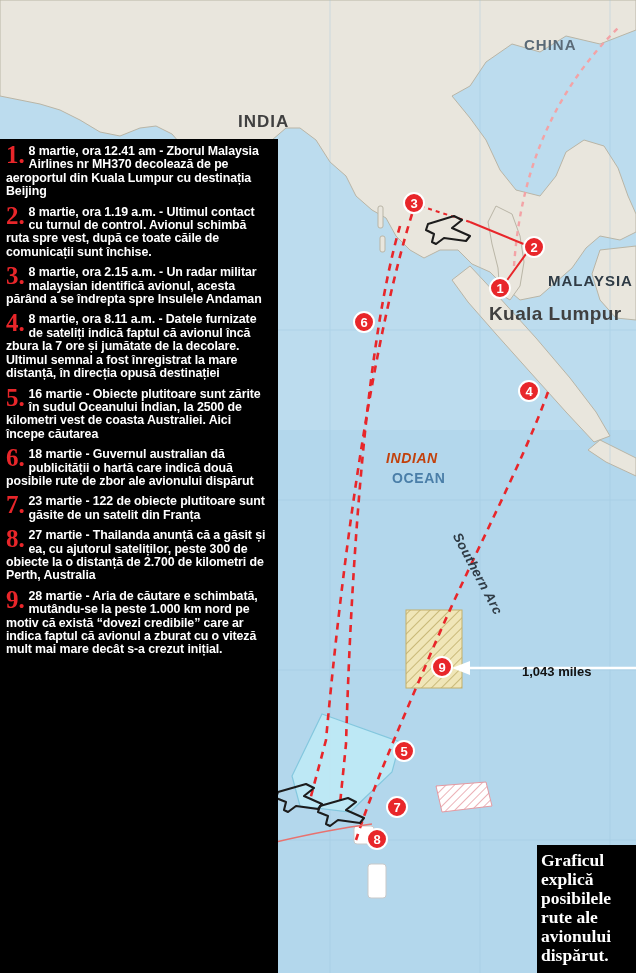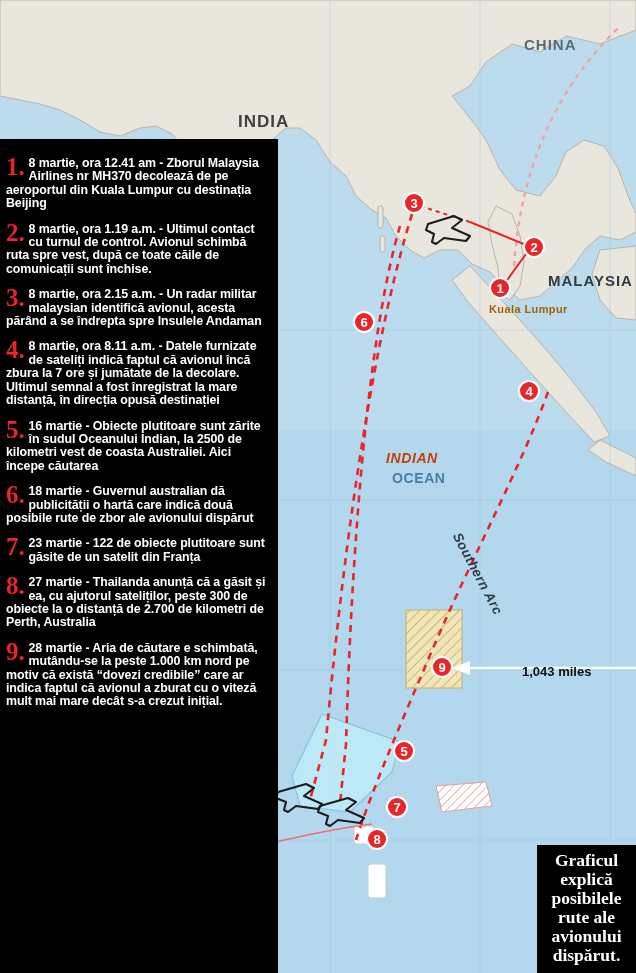--- a/index.html
+++ b/index.html
@@ -55,31 +55,30 @@
     line-height: 20px;
     color: #e8262a;
     margin: 0 4px 0 0;
     font-family: "Liberation Serif", serif;
   }
   .legend-num::after {
     content: ".";
   }
   .legend-text {
     display: block;
-    margin-top: 12px;
   }
   
   .caption {
     position: absolute;
     right: 0;
     bottom: 0;
     width: 99px;
     background: #000000;
     color: #ffffff;
-    text-align: center;
+    text-align: left;
     font-size: 17.5px;
     font-weight: bold;
     line-height: 19px;
     padding: 6px 4px 8px 4px;
     box-sizing: border-box;
     font-family: "Liberation Serif", serif;
   }
   
   .marker {
     position: absolute;
@@ -101,21 +100,21 @@
     position: absolute;
     font-weight: bold;
     color: #3d4b57;
     letter-spacing: 1px;
     white-space: nowrap;
   }
   .lbl-india { left: 238px; top: 112px; font-size: 17px; color: #404040; }
   .lbl-china { left: 524px; top: 36px; font-size: 15px; color: #5a6a77; }
   .lbl-malaysia { left: 548px; top: 272px; font-size: 15px; color: #2f3b45; }
   .lbl-kl {
-    left: 489px; top: 303px; font-size: 11px; color: #a16207; letter-spacing: 0.4px;
+    left: 489px; top: 303px; font-size: 19px; color: #404040; letter-spacing: 0.4px;
   }
   .lbl-ocean1 { left: 386px; top: 450px; font-size: 14px; font-style: italic; color: #c2410c; letter-spacing: 0.6px;}
   .lbl-ocean2 { left: 392px; top: 470px; font-size: 14px; color: #4a7ea8; letter-spacing: 0.6px; text-align: center;}
   .lbl-arc {
     left: 463px; top: 530px; font-size: 13.5px; font-style: italic; color: #2f3b45;
     transform: rotate(62deg); transform-origin: left top; letter-spacing: 0.5px;
   }
   .lbl-miles {
     left: 522px; top: 664px; font-size: 13px; color: #111111; font-weight: bold; letter-spacing: 0;
   }

